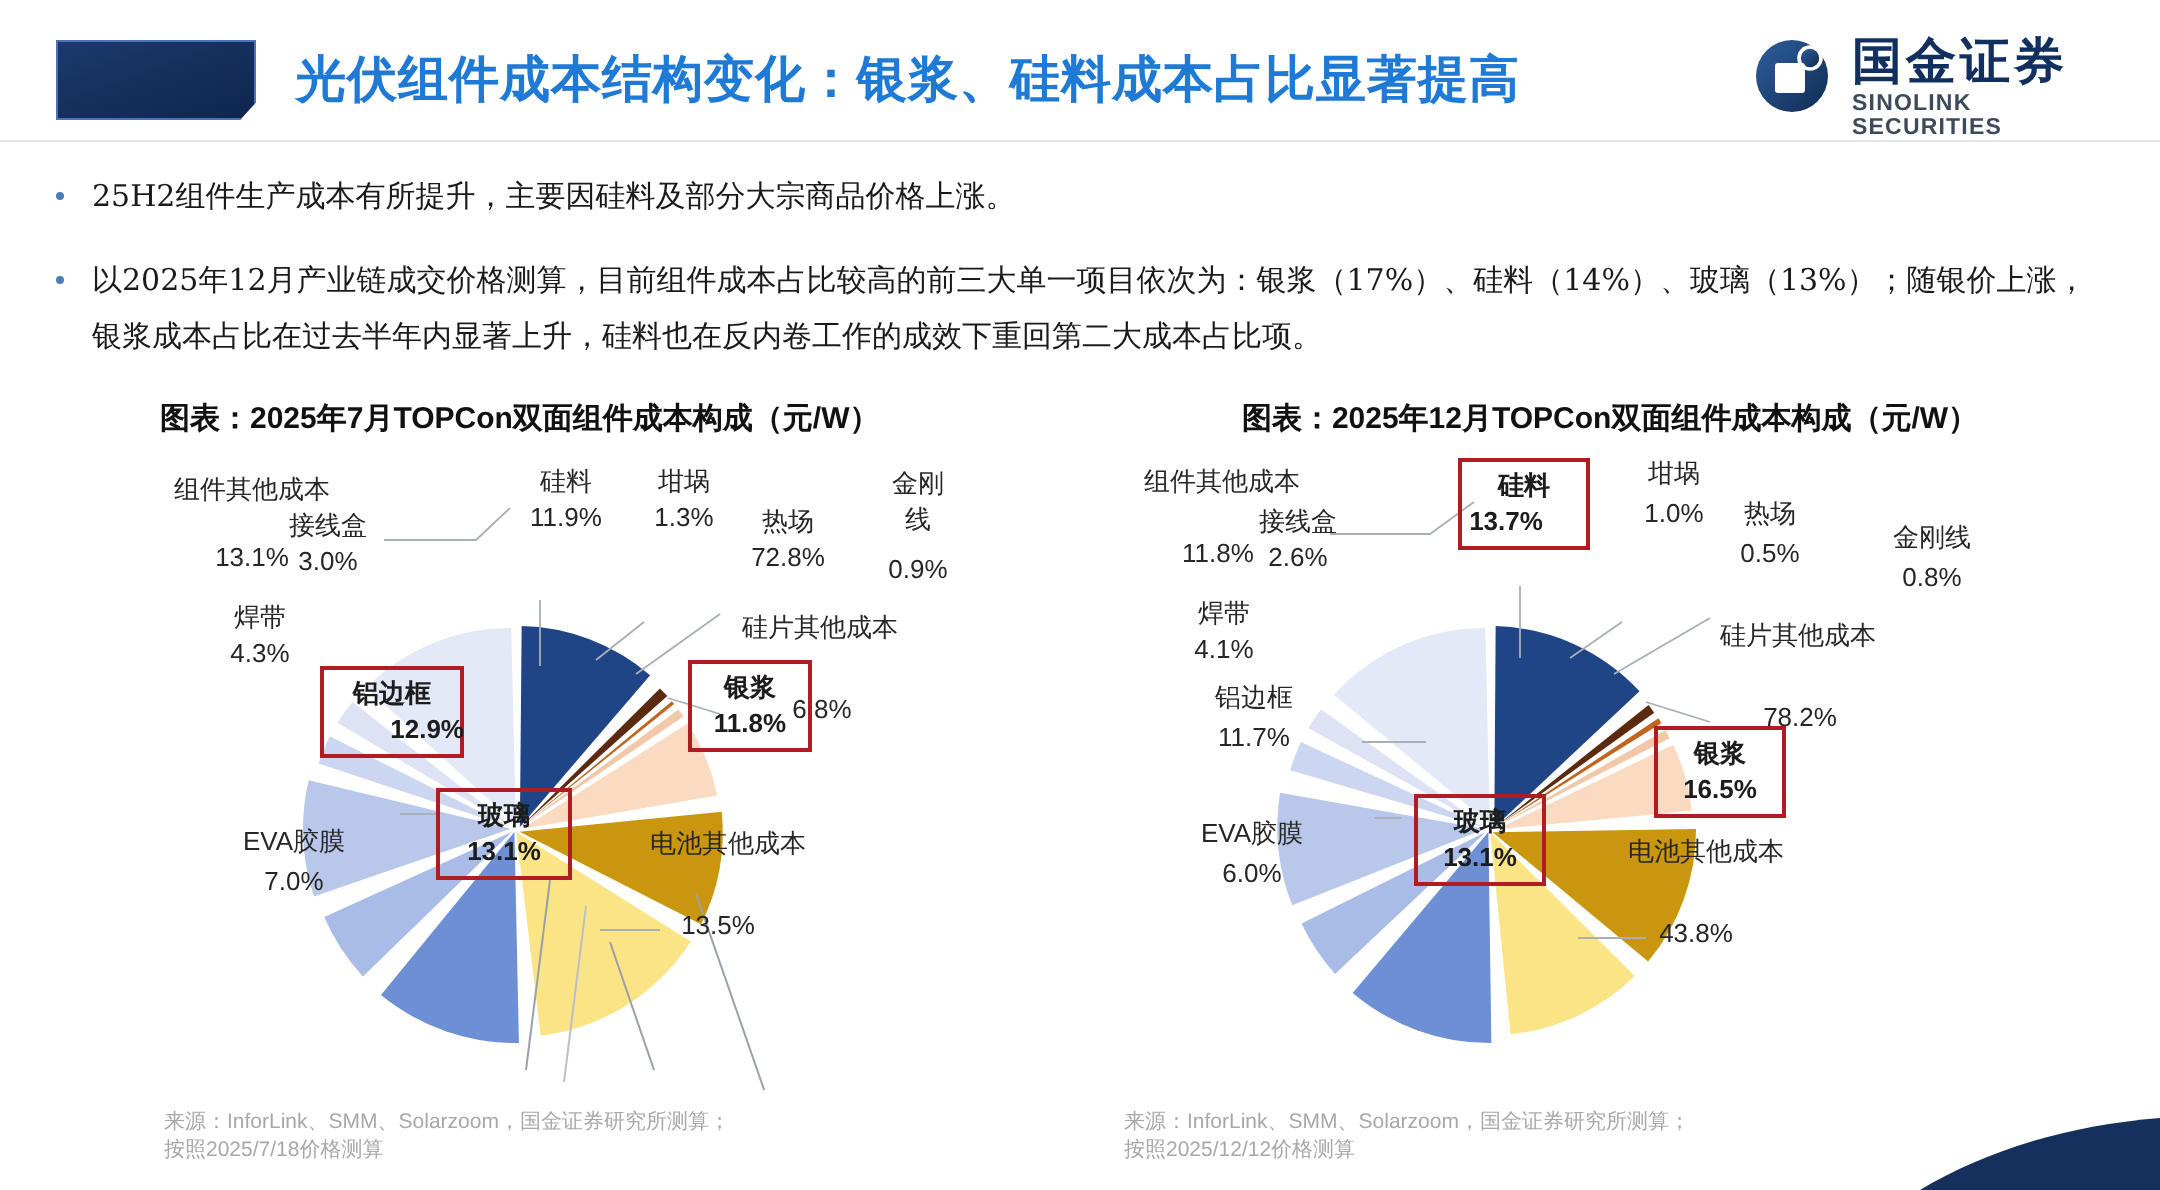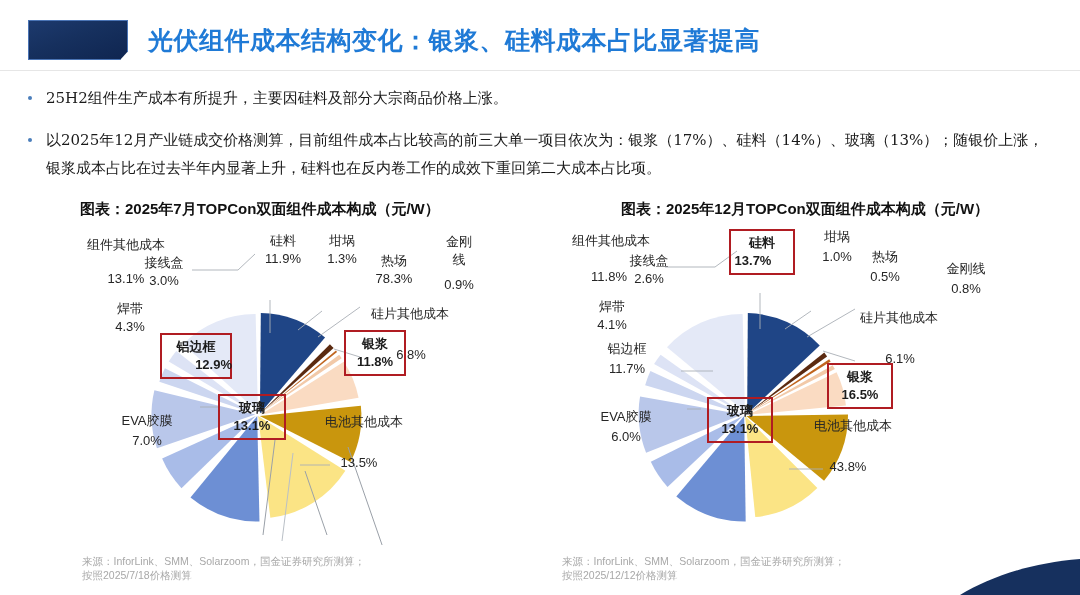--- a/index.html
+++ b/index.html
@@ -73,20 +73,38 @@
   .corner{position:absolute;right:0;bottom:0;width:120px;height:36px;overflow:hidden;}
 </style>
 </head>
 <body>
 
 <div class="header">
   <div class="hdr-block"></div>
   <div class="hdr-title">光伏组件成本结构变化：银浆、硅料成本占比显著提高</div>
   <div class="hdr-rule"></div>
 
+  <div class="logo">
+    <div class="logo-mark">
+      <svg width="40" height="40" viewBox="0 0 40 40">
+        <defs>
+          <linearGradient id="lg" x1="0" y1="0" x2="1" y2="1">
+            <stop offset="0" stop-color="#2e5f9e"></stop>
+            <stop offset="1" stop-color="#102a52"></stop>
+          </linearGradient>
+        </defs>
+        <path d="M20 2 a18 18 0 1 0 0 36 a18 18 0 1 0 0 -36 Z" fill="url(#lg)"></path>
+        <circle cx="29" cy="11" r="6.4" fill="#ffffff"></circle>
+        <circle cx="29" cy="11" r="4.6" fill="url(#lg)"></circle>
+        <rect x="11.5" y="13.5" width="15" height="15" rx="1.5" fill="#ffffff"></rect>
+      </svg>
+    </div>
+    <div class="logo-cn">国金证券</div>
+    <div class="logo-en">SINOLINK SECURITIES</div>
+  </div>
 </div>
 
 <div class="bullets">
   <div class="bullet">25H2组件生产成本有所提升，主要因硅料及部分大宗商品价格上涨。</div>
   <div class="bullet">以2025年12月产业链成交价格测算，目前组件成本占比较高的前三大单一项目依次为：银浆（17%）、硅料（14%）、玻璃（13%）；随银价上涨，银浆成本占比在过去半年内显著上升，硅料也在反内卷工作的成效下重回第二大成本占比项。</div>
 </div>
 
 <div class="panel left">
   <div class="chart-title">图表：2025年7月TOPCon双面组件成本构成（元/W）</div>
 
@@ -175,21 +193,21 @@
       <span>坩埚</span>
     </div>
     <div class="lbl" style="left:252px;top:26px;width:60px;">
       <span>1.3%</span>
     </div>
 
     <div class="lbl" style="left:310px;top:28px;width:48px;">
       <span>热场</span>
     </div>
     <div class="lbl" style="left:304px;top:46px;width:60px;">
-      <span>78.3%</span>
+      <span>72.8%</span>
     </div>
 
     <div class="lbl" style="left:380px;top:8px;width:38px;line-height:18px;">
       <span style="display:inline-block;width:26px;white-space:normal;">金刚线</span>
     </div>
     <div class="lbl" style="left:368px;top:52px;width:62px;">
       <span>0.9%</span>
     </div>
 
     <div class="lbl" style="left:306px;top:78px;width:88px;line-height:22px;">
@@ -327,21 +345,21 @@
       <span>金刚线</span>
     </div>
     <div class="lbl" style="left:378px;top:56px;width:66px;">
       <span>0.8%</span>
     </div>
 
     <div class="lbl" style="left:300px;top:82px;width:88px;line-height:22px;">
       <span style="display:inline-block;width:78px;white-space:normal;">硅片其他成本</span>
     </div>
     <div class="lbl" style="left:314px;top:126px;width:62px;">
-      <span>6.1%</span>
+      <span>78.2%</span>
     </div>
 
     <div class="lbl" style="left:252px;top:190px;width:92px;line-height:22px;">
       <span style="display:inline-block;width:80px;white-space:normal;">电池其他成本</span>
     </div>
     <div class="lbl" style="left:262px;top:234px;width:62px;">
       <span>43.8%</span>
     </div>
 
     <div class="hl" style="left:174px;top:4px;width:66px;height:46px;"></div>

